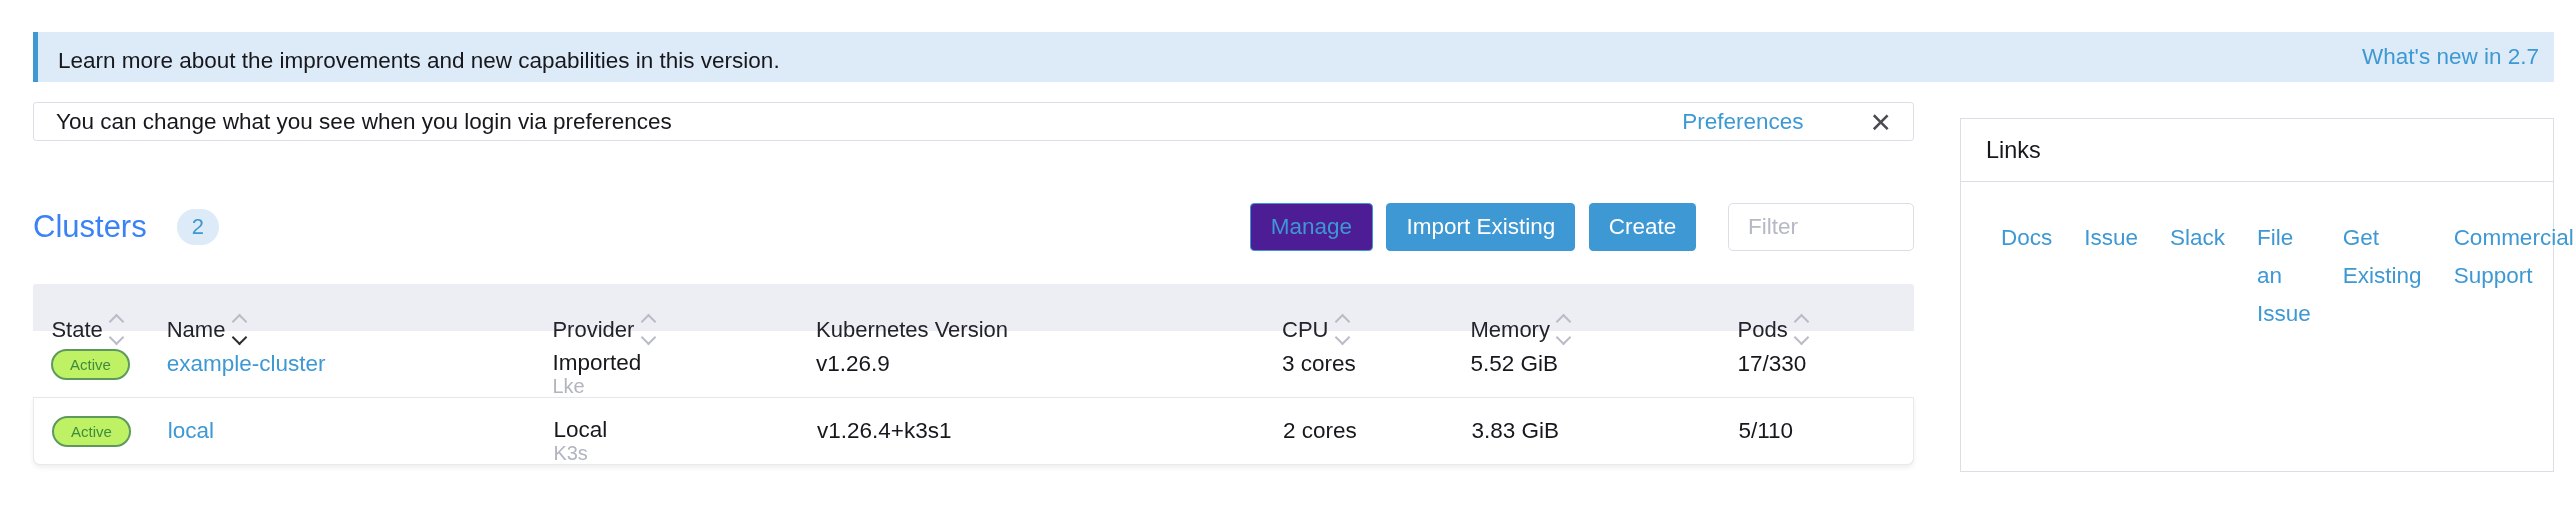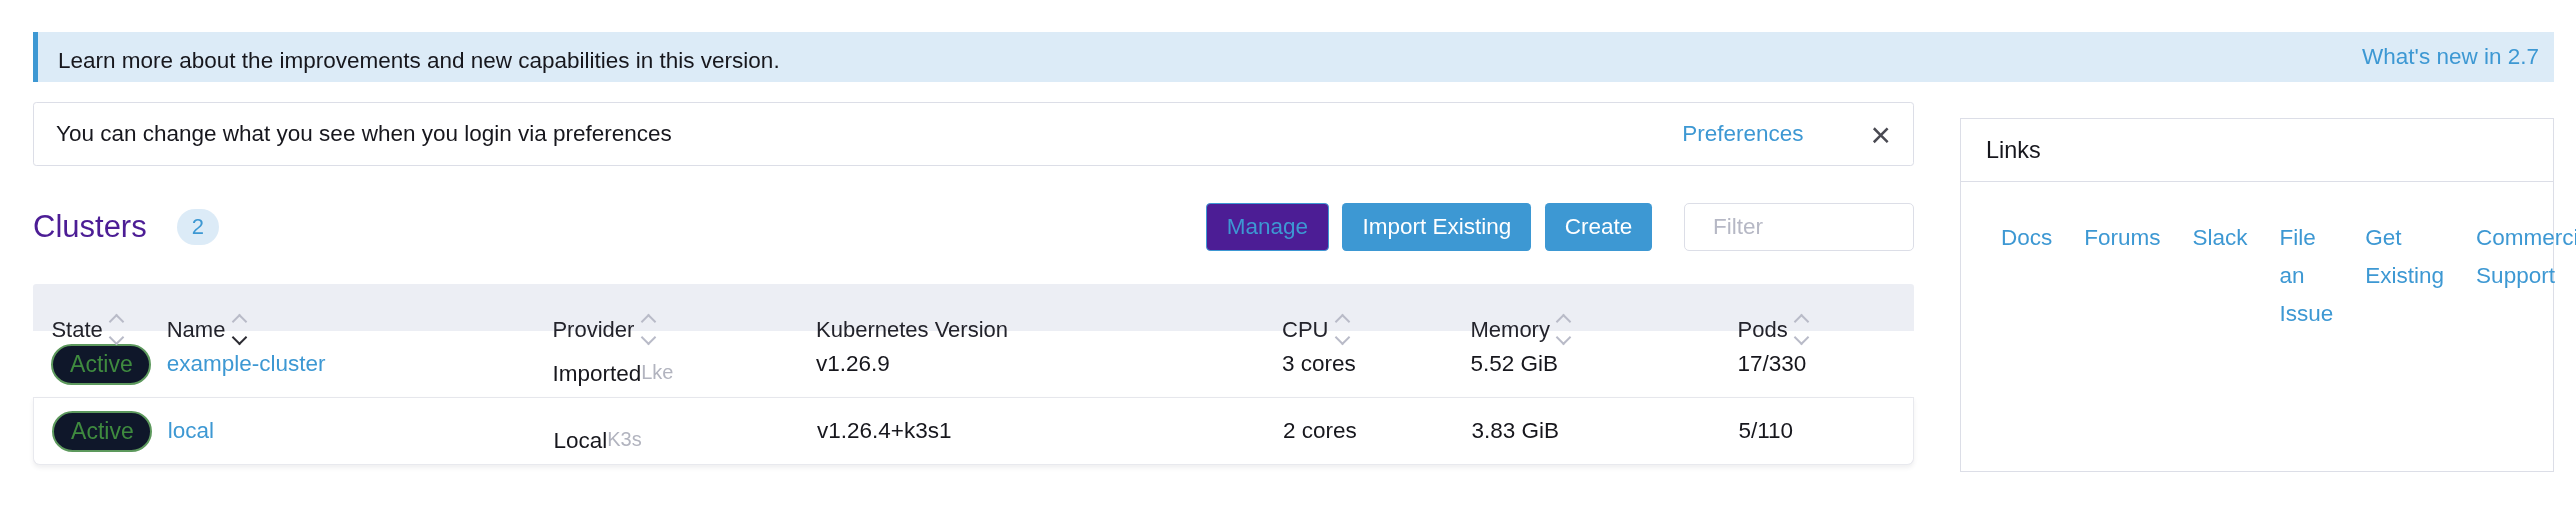--- a/index.html
+++ b/index.html
@@ -10,49 +10,49 @@
 
   
   .version-banner { left:33px; top:32px; width:2521px; height:50px;
     background:#dcebf7; border-left:5.8px solid #3d98d3;
     display:flex; align-items:center; justify-content:space-between;
     padding:0 15px 0 20px; font-size:22.5px; }
   .version-banner .msg { color:#17171d;margin-top:7px; }
   a.blue-link { color:#3d98d3; text-decoration:none; cursor:pointer; }
 
   
-  .pref-banner { left:33px; top:102px; width:1881px; height:64px;
+  .pref-banner { left:33px; top:102px; width:1881px; height:39px;
     background:#fff; border:1.7px solid #dcdee7; border-radius:3.3px;
     display:flex; align-items:center; padding:0 22px; font-size:22.5px; }
   .pref-banner .msg { flex:1; }
   .pref-banner .pref-link { margin-right:67px; font-size:22.5px; }
   .close-x { font-size:35px; line-height:35px; color:#4a4a52; cursor:pointer; font-weight:400; }
 
   
   .links-panel { left:1960px; top:118px; width:594px; height:354px;
     background:#fff; border:1.7px solid #dcdee7; }
   .links-panel .panel-header { height:63px; display:flex; align-items:center;
     padding-left:25px; font-size:23.4px; border-bottom:1.7px solid #dcdee7; }
   .links-panel .panel-body { padding:37px 0 0 40px; display:flex; flex-direction:row;gap:32px; }
   .links-panel .panel-body a { font-size:22.5px; line-height:38px; display:block; }
 
   
   .clusters-row { left:33px; top:200px; width:1881px; height:53px;
     display:flex; align-items:center; }
-  .clusters-title { font-size:31px; font-weight:400; color:#4c1d95; }
+  .clusters-title { font-size:31px; font-weight:400; color:#3b82f6; }
   .count-badge { margin-left:30px; background:#dcebf7; color:#3d98d3;
     font-size:22px; padding:5px 15px; border-radius:834px; }
   .spacer { flex:1; }
   .btn { height:48px; border-radius:4.2px; font-size:22.5px; display:flex;
     align-items:center; padding:0 20px; cursor:pointer; border:none;
     font-family:inherit; }
   .btn-outline { background:#4c1d95; color:#3d98d3; border:1.7px solid #3d98d3; margin-right:13.4px; }
   .btn-solid { background:#3d98d3; color:#fff; margin-right:13.4px; }
-  .filter-input { width:230px; height:48px; border:1.7px solid #dcdee7; border-radius:5px;
-    margin-left:18.4px; padding:0 28px; font-size:22.5px; font-family:inherit; color:#404040; outline:none; }
+  .filter-input { width:186px; height:48px; border:1.7px solid #dcdee7; border-radius:5px;
+    margin-left:18.4px; padding:0 19px; font-size:22.5px; font-family:inherit; color:#404040; outline:none; }
   .filter-input::placeholder { color:#b6b8c5; }
 
   
   .cluster-table { left:33px; top:284px; width:1881px; }
   .thead { display:flex; align-items:center; height:47px; background:#eceef4;
     border-radius:3.3px 3.3px 0 0; font-size:22px; color:#23232b; }
   .trow { display:flex; align-items:center; height:67px; background:#fff;
     border-bottom:1.7px solid #e8e9ee; font-size:22.5px; }
   .trow:last-child { border:1.7px solid #e8e9ee; border-top:none;
     border-radius:0 0 6.7px 6.7px; box-shadow:0 2.5px 4.2px rgba(60,60,80,.08); }
@@ -67,43 +67,43 @@
   .col-pods    { flex:1;      padding-left:22.5px; }
 
   .th { display:flex; align-items:center; gap:8.3px;margin-top:44px; }
   .sort { display:inline-flex; flex-direction:column; gap:4.2px; }
   .chev { width:11px; height:11px; border-right:2.5px solid #b9bbc8; border-bottom:2.5px solid #b9bbc8; }
   .chev.up { transform:rotate(-135deg); }
   .chev.down { transform:rotate(45deg); }
   .chev.active { border-color:#2c2c33; }
 
   .state-badge { display:inline-block; border:2.1px solid #5d995d; color:#3f8b3f;
-    font-size:23px; padding:5px 16.7px; border-radius:834px; background:#0f172a; }
-  .provider-cell { display:flex; flex-direction:row; justify-content:flex-start; line-height:1.15;margin-top:20px; }
+    font-size:15px; padding:5px 16.7px; border-radius:834px; background:#bef264; }
+  .provider-cell { display:flex; flex-direction:column; justify-content:center; line-height:1.15;margin-top:20px; }
   .provider-sub { color:#b2b4bf; font-size:20px; }
 </style>
 </head>
 <body>
 
 <div class="abs version-banner">
   <span class="msg">Learn more about the improvements and new capabilities in this version.</span>
   <a class="blue-link">What's new in 2.7</a>
 </div>
 
 <div class="abs pref-banner">
   <span class="msg">You can change what you see when you login via preferences</span>
   <a class="blue-link pref-link">Preferences</a>
   <span class="close-x">×</span>
 </div>
 
 <div class="abs links-panel">
   <div class="panel-header">Links</div>
   <div class="panel-body">
     <a class="blue-link">Docs</a>
-    <a class="blue-link">Forums</a>
+    <a class="blue-link">Issue</a>
     <a class="blue-link">Slack</a>
     <a class="blue-link">File an Issue</a>
     <a class="blue-link">Get Existing</a>
     <a class="blue-link">Commercial Support</a>
   </div>
 </div>
 
 <div class="abs clusters-row">
   <span class="clusters-title">Clusters</span>
   <span class="count-badge">2</span>

